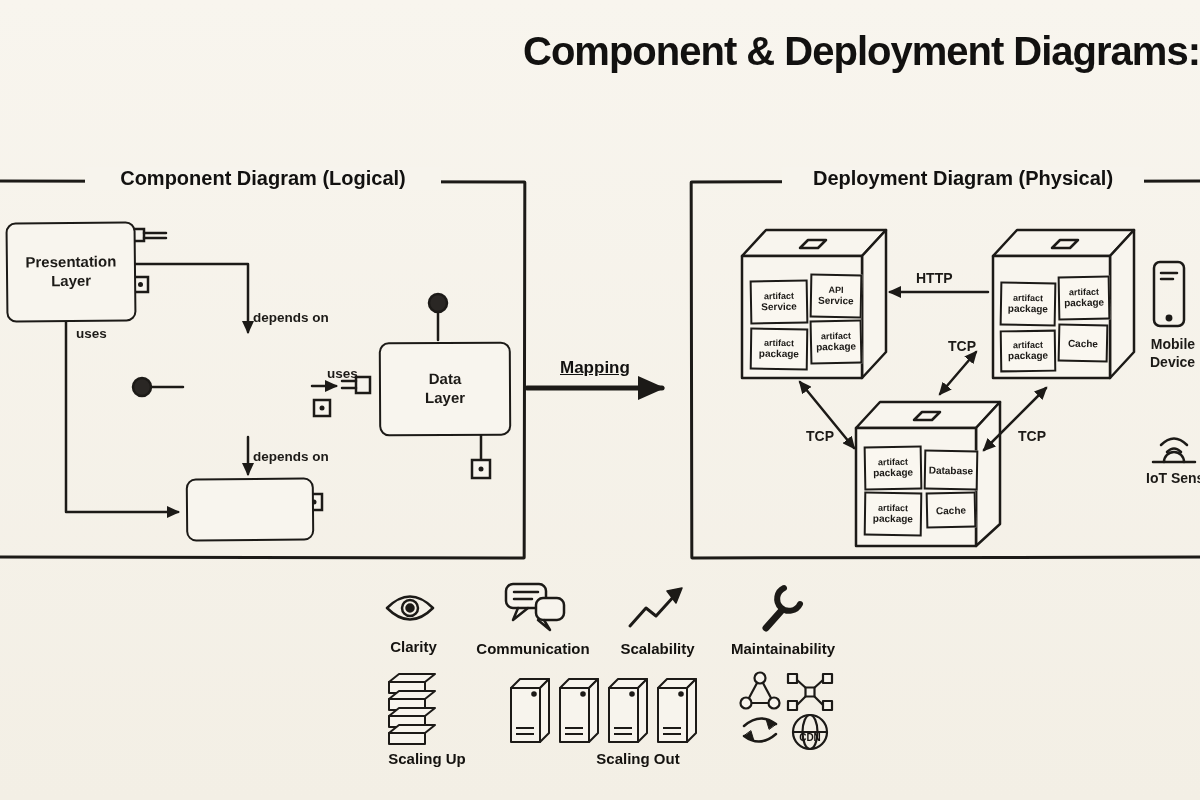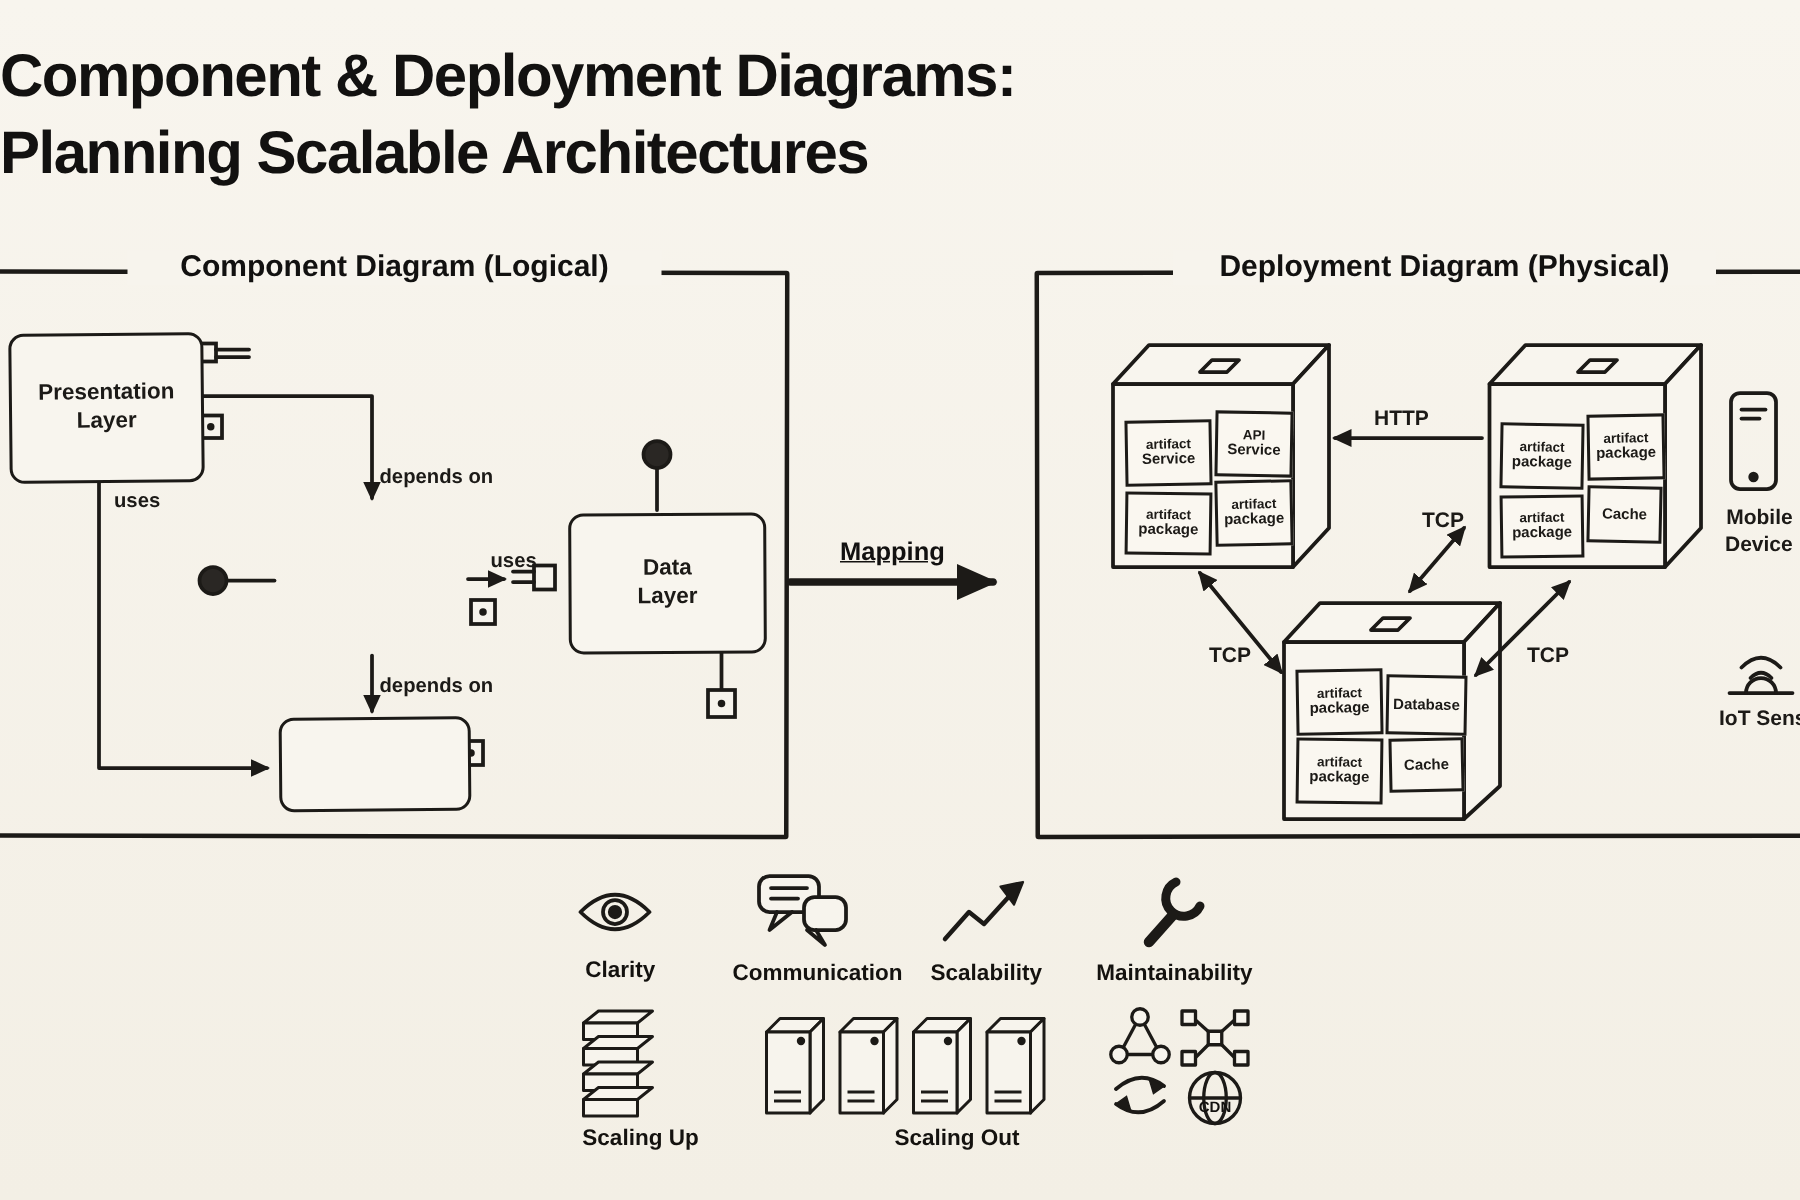--- a/index.html
+++ b/index.html
@@ -1,19 +1,19 @@
 <!DOCTYPE html>
 <html><head>
 <meta charset="utf-8">
 <style>
   html,body{margin:0;padding:0;background:#e8e4da;}
   .canvas{position:relative;width:1200px;height:800px;background:linear-gradient(#f8f5ee,#f3efe5);
           overflow:hidden;font-family:"Liberation Sans",sans-serif;color:#1c1a17;}
   .abs{position:absolute;}
-  .main-title{position:absolute;top:26px;left:0;right:0;text-align:left;
+  .main-title{position:absolute;top:26px;left:0;right:0;text-align:right;
               font-size:40px;font-weight:bold;line-height:1.28;letter-spacing:-1px;color:#121110;}
   .panel{position:absolute;border:3px solid #1c1a17;border-radius:2px;}
   .panel-title{position:absolute;background:#f7f4ed;font-weight:bold;font-size:20px;
                text-align:center;padding:0 8px;color:#121110;}
   .cbox{position:absolute;border:2.5px solid #1c1a17;border-radius:10px;background:#f8f5ee;
         display:flex;flex-direction:column;align-items:center;justify-content:center;
         font-weight:bold;font-size:15px;line-height:1.25;text-align:center;}
   .lbl{position:absolute;font-weight:bold;font-size:13.5px;color:#1c1a17;white-space:nowrap;}
   .maplbl{position:absolute;font-weight:bold;font-size:17px;color:#121110;text-decoration:underline;}
   .artifact{position:absolute;border:2px solid #1c1a17;background:#faf7f0;
@@ -25,21 +25,20 @@
   .devlbl{position:absolute;font-weight:bold;font-size:14px;line-height:1.25;white-space:nowrap;text-align:right;}
   svg{display:block;}
 </style>
 </head>
 <body>
 
 <div class="canvas">
 
   <div class="main-title">
     <span style="display:block">Component &amp; Deployment Diagrams:</span>
-    <span style="display:block">Planning Scalable Architectures</span>
   </div>
 
   <div class="panel" style="left:-30px;top:180px;width:550px;height:373px;transform:rotate(0.1deg)"></div>
   <div class="panel" style="left:690px;top:180px;width:545px;height:373px;transform:rotate(-0.1deg)"></div>
 
   <svg class="abs" style="left:0;top:0" width="1200" height="800" viewBox="0 0 1200 800">
     <defs>
       <marker id="ah" markerUnits="userSpaceOnUse" markerWidth="14" markerHeight="12" refX="11" refY="6" orient="auto">
         <path d="M0,0 L13,6 L0,12 Z" fill="#1c1a17"></path>
       </marker>
@@ -223,21 +222,21 @@
   <svg class="abs" style="left:502px;top:580px" width="66" height="56" viewBox="0 0 66 56">
     <g stroke="#1c1a17" stroke-width="2.5" fill="none" stroke-linecap="round" stroke-linejoin="round">
       <rect x="4" y="4" width="40" height="24" rx="7" fill="#f7f4ed"></rect>
       <polyline points="16,28 11,40 26,28"></polyline>
       <line x1="12" y1="12" x2="36" y2="12"></line>
       <line x1="12" y1="19" x2="30" y2="19"></line>
       <rect x="34" y="18" width="28" height="22" rx="7" fill="#f7f4ed"></rect>
       <polyline points="42,40 48,50 36,40"></polyline>
     </g>
   </svg>
-  <div class="caption" style="left:487px;top:640px;width:116px">Communication</div>
+  <div class="caption" style="left:475px;top:640px;width:116px">Communication</div>
 
   <svg class="abs" style="left:626px;top:582px" width="64" height="52" viewBox="0 0 64 52">
     <g stroke="#1c1a17" stroke-width="3" fill="none" stroke-linecap="round" stroke-linejoin="round">
       <polyline points="4,44 20,26 30,34 50,12"></polyline>
       <path d="M56,6 L41,9 L50,21 Z" fill="#1c1a17" stroke-width="1.5"></path>
     </g>
   </svg>
   <div class="caption" style="left:615px;top:640px;width:85px">Scalability</div>
 
   <svg class="abs" style="left:754px;top:580px" width="60" height="58" viewBox="0 0 60 58">

